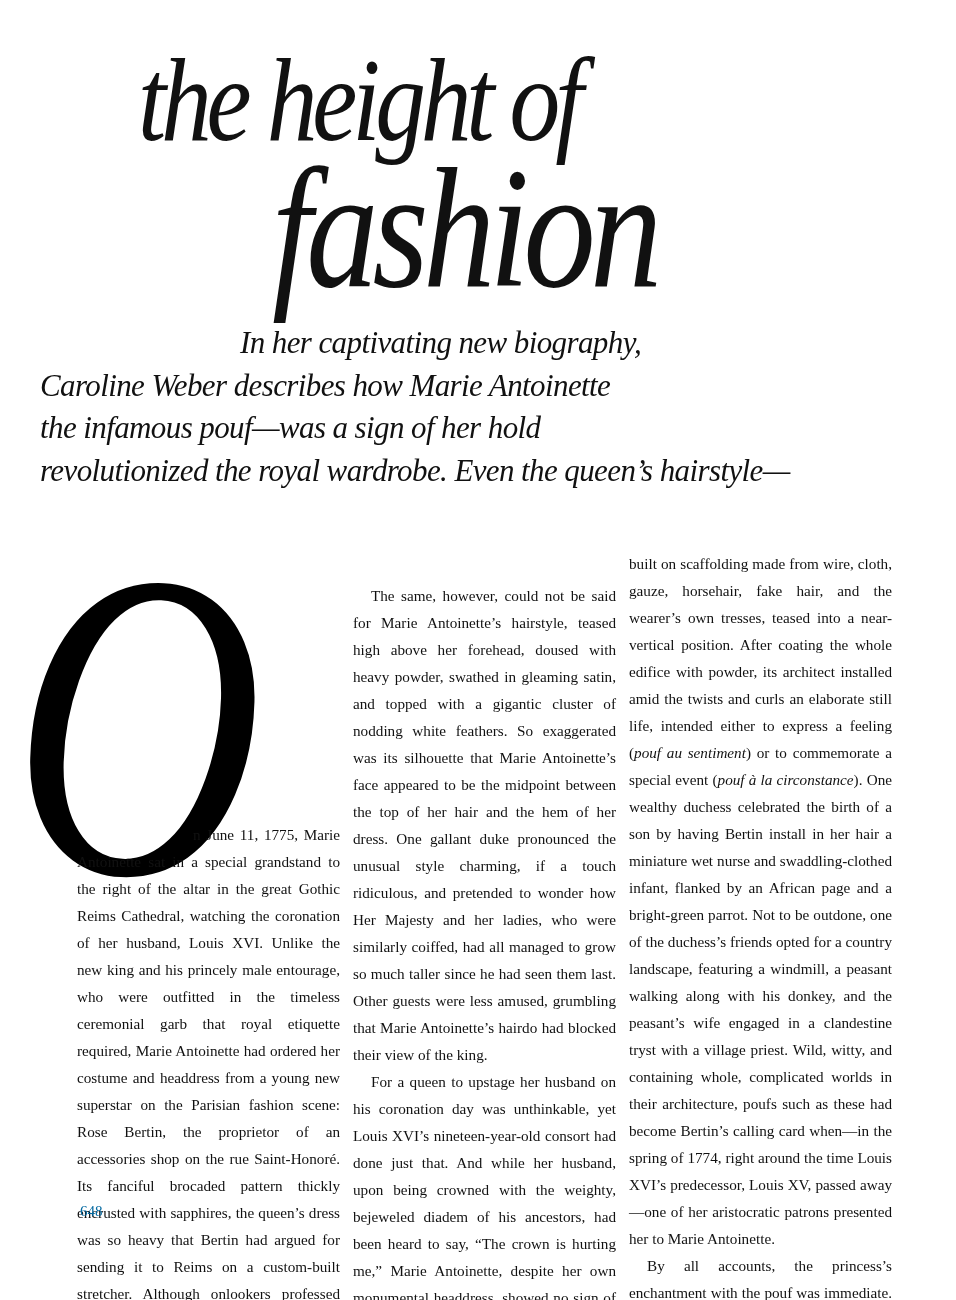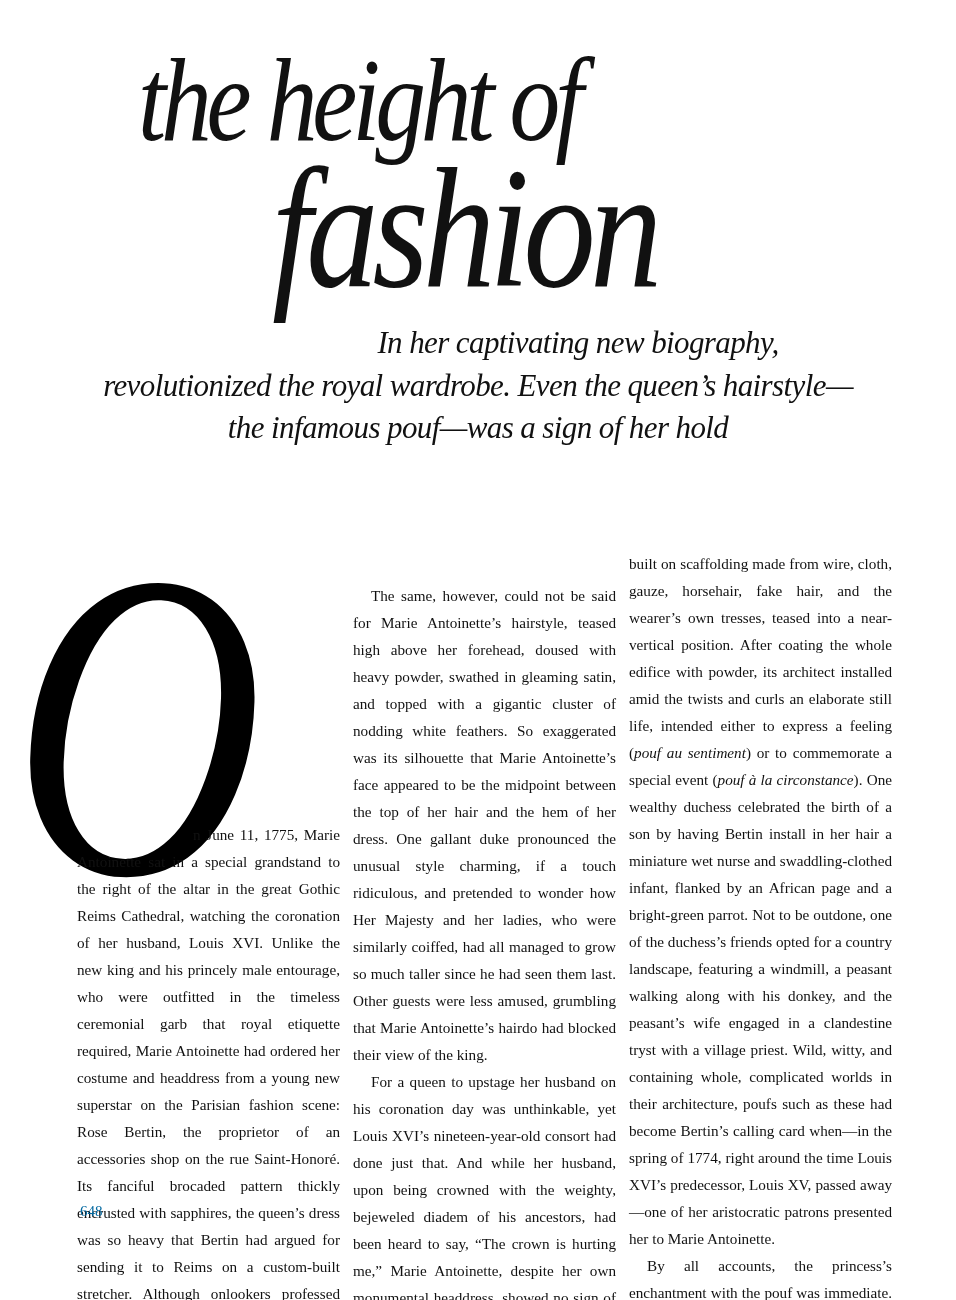--- a/index.html
+++ b/index.html
@@ -13,21 +13,21 @@
     }
     .title-line2 {
       position: absolute; left: 272px; top: 142px;
       font-family: "Liberation Serif", serif; font-style: italic;
       font-size: 172px; line-height: 1; letter-spacing: -7px;
       transform: scaleX(0.84); transform-origin: left top; white-space: nowrap;
     }
 
     .deck {
       position: absolute; left: 40px; top: 322px; width: 876px;
-      text-align: center; font-family: "Liberation Serif", serif; font-style: italic;
+      text-align: left; font-family: "Liberation Serif", serif; font-style: italic;
       font-size: 31px; line-height: 42.5px; letter-spacing: -0.6px;
     }
     .deck .line { display: block; white-space: nowrap; }
     .deck .line1 { padding-left: 200px; }
 
     .dropcap {
       position: absolute; left: 20px; top: 500px;
       font-family: "Liberation Serif", serif; font-style: italic; font-weight: normal;
       font-size: 440px; line-height: 1; transform: scaleX(0.78) rotate(2deg); transform-origin: left top;
       color: #000;
@@ -53,22 +53,23 @@
     }
   </style>
 </head>
 <body>
 
 <div class="title-line1">the height of</div>
 <div class="title-line2">fashion</div>
 
 <div class="deck">
   <span class="line line1">In her captivating new biography,</span>
+  <span class="line">Caroline Weber describes how Marie Antoinette</span>
+  <span class="line">the infamous pouf—was a sign of her hold</span>
   <span class="line">revolutionized the royal wardrobe. Even the queen’s hairstyle—</span>
-  <span class="line">the infamous pouf—was a sign of her hold</span>
 </div>
 
 <div class="dropcap">O</div>
 
 <div class="col col1">
   <p class="first">n June 11, 1775, Marie Antoinette sat in a special grandstand to the right of the altar in the great Gothic Reims Cathedral, watching the coronation of her husband, Louis XVI. Unlike the new king and his princely male entourage, who were outfitted in the timeless ceremonial garb that royal etiquette required, Marie Antoinette had ordered her costume and headdress from a young new superstar on the Parisian fashion scene: Rose Bertin, the proprietor of an accessories shop on the rue Saint-Honoré. Its fanciful brocaded pattern thickly encrusted with sapphires, the queen’s dress was so heavy that Bertin had argued for sending it to Reims on a custom-built stretcher. Although onlookers professed surprise at the gown’s “very contemporary style,” the confection’s sumptuousness implied at least some concession to the ancient dignity of the French throne.</p>
 </div>
 
 <div class="col col2">
   <p class="indent">The same, however, could not be said for Marie Antoinette’s hairstyle, teased high above her forehead, doused with heavy powder, swathed in gleaming satin, and topped with a gigantic cluster of nodding white feathers. So exaggerated was its silhouette that Marie Antoinette’s face appeared to be the midpoint between the top of her hair and the hem of her dress. One gallant duke pronounced the unusual style charming, if a touch ridiculous, and pretended to wonder how Her Majesty and her ladies, who were similarly coiffed, had all managed to grow so much taller since he had seen them last. Other guests were less amused, grumbling that Marie Antoinette’s hairdo had blocked their view of the king.</p>

